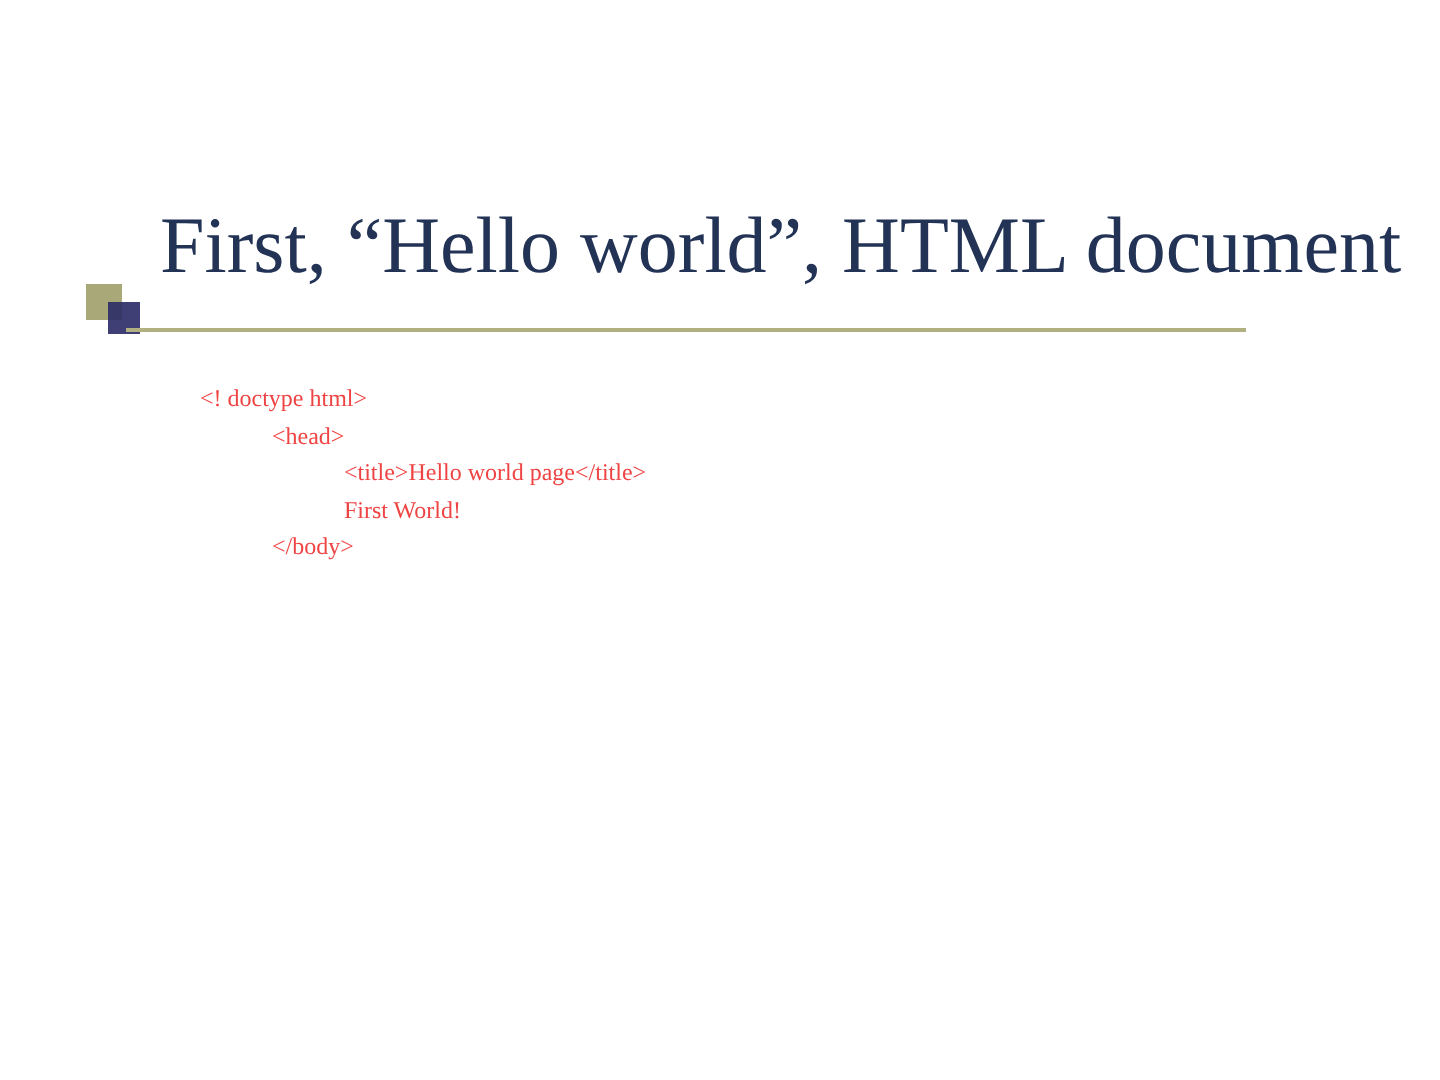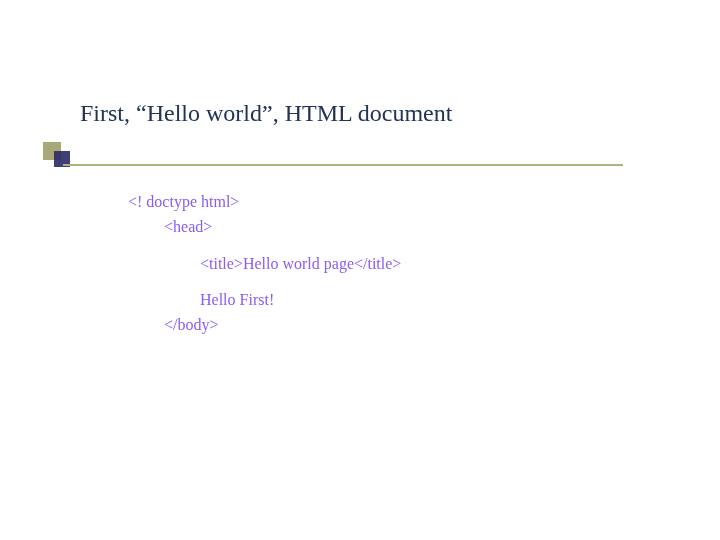--- a/index.html
+++ b/index.html
@@ -50,58 +50,58 @@
   }
   .title-decoration .underline {
     position: absolute;
     left: 20px;
     top: 22px;
     width: 560px;
     height: 2px;
     background: #b0b080;
   }
   .slide-title {
-    font-size: 24px;
+    font-size: 40px;
     font-weight: 400;
     color: #223355;
     margin: 0 0 10px 0;
     line-height: 1.15;
     white-space: nowrap;
   }
   .body {
     position: absolute;
-    left: 128px;
+    left: 100px;
     top: 190px;
-    font-size: 16px;
+    font-size: 12px;
     line-height: 1.55;
-    color: #8b5cf6;
+    color: #ef4444;
   }
   .body div {
     white-space: pre;
   }
   .indent-0 { padding-left: 0; }
   .indent-1 { padding-left: 36px; }
-  .indent-2 { padding-left: 72px; margin-top: 12px; }
+  .indent-2 { padding-left: 72px; }
 </style>
 </head>
 <body>
 
 <div class="slide">
 
   <div class="title-decoration">
     <div class="sq-olive"></div>
     <div class="sq-navy"></div>
     <div class="underline"></div>
   </div>
 
   <div class="title-wrap">
     <h1 class="slide-title">First, “Hello world”, HTML document</h1>
   </div>
 
   <div class="body">
     <div class="indent-0">&lt;! doctype html&gt;</div>
     <div class="indent-1">&lt;head&gt;</div>
     <div class="indent-2">&lt;title&gt;Hello world page&lt;/title&gt;</div>
-    <div class="indent-2">Hello First!</div>
+    <div class="indent-2">First World!</div>
     <div class="indent-1">&lt;/body&gt;</div>
   </div>
 
 </div>
 
 </body></html>

